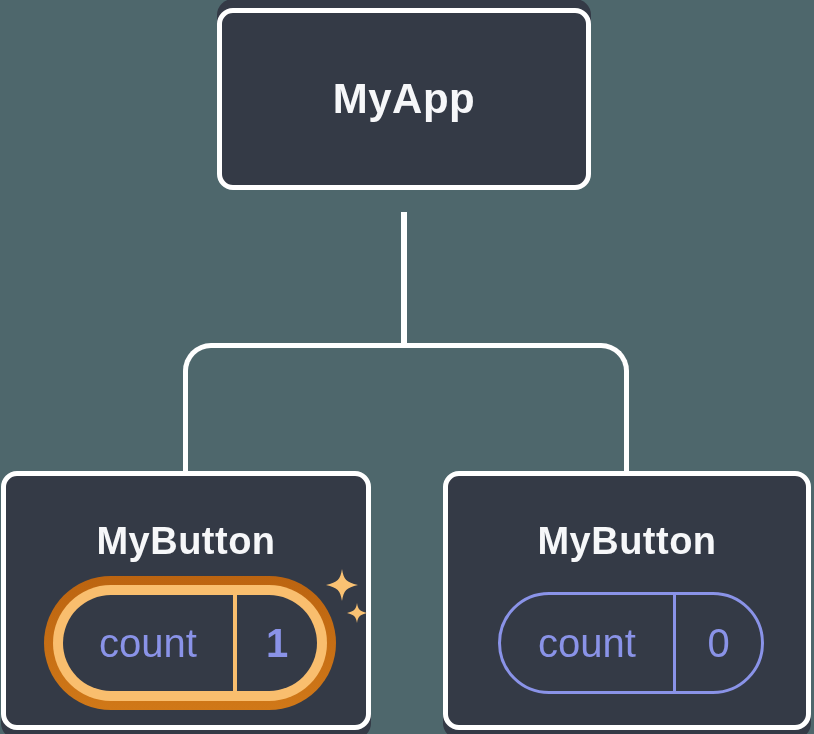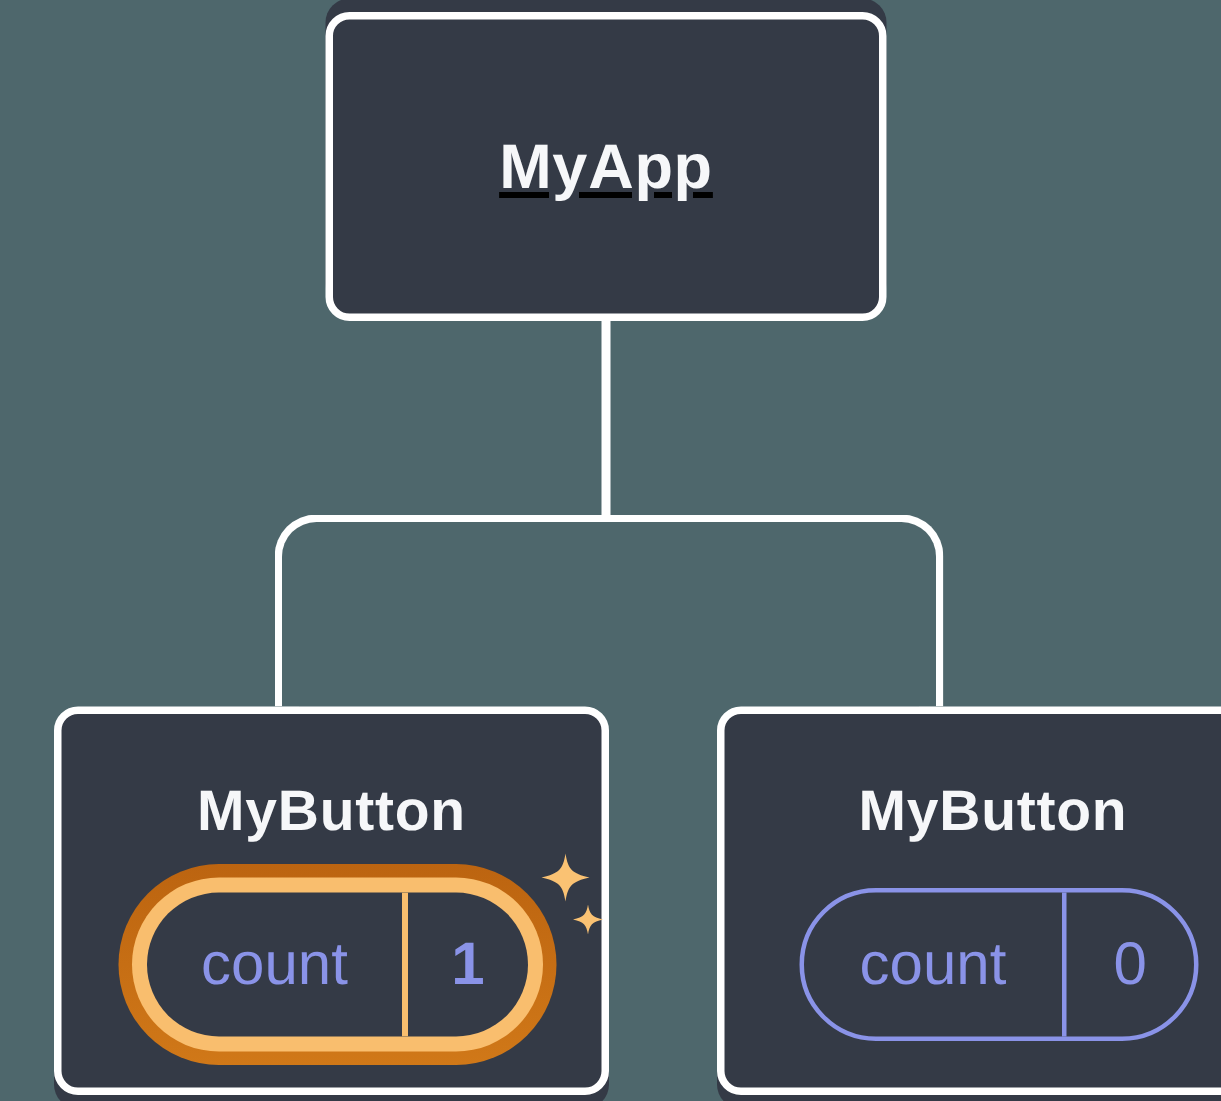--- a/index.html
+++ b/index.html
@@ -24,30 +24,28 @@
   .stage{position:relative;width:814px;height:734px;overflow:hidden;}
 
   
   .node{
     position:absolute;
     background:var(--node-bg);
     border:5px solid var(--node-border);
     border-radius:16px;
   }
   .node-root{
-    left:217px;top:8px;width:374px;height:206px;
+    left:217px;top:8px;width:374px;height:182px;
     display:flex;align-items:center;justify-content:center;
     box-shadow:0 -9px 0 0 var(--node-bg); 
-    text-decoration:underline;
   }
   .node-root .node-label{font-size:42px;}
   .node-child{
     top:471px;width:370px;height:259px;
     box-shadow:0 9px 0 0 var(--node-bg); 
-    margin-left:35px;
   }
   .node-child-left{left:1px;}
   .node-child-right{left:443px;width:368px;}
   .node-label{
     color:var(--node-text);
     font-weight:bold;
     letter-spacing:.5px;
   }
   .child-label{
     position:absolute;left:0;top:44px;width:100%;

